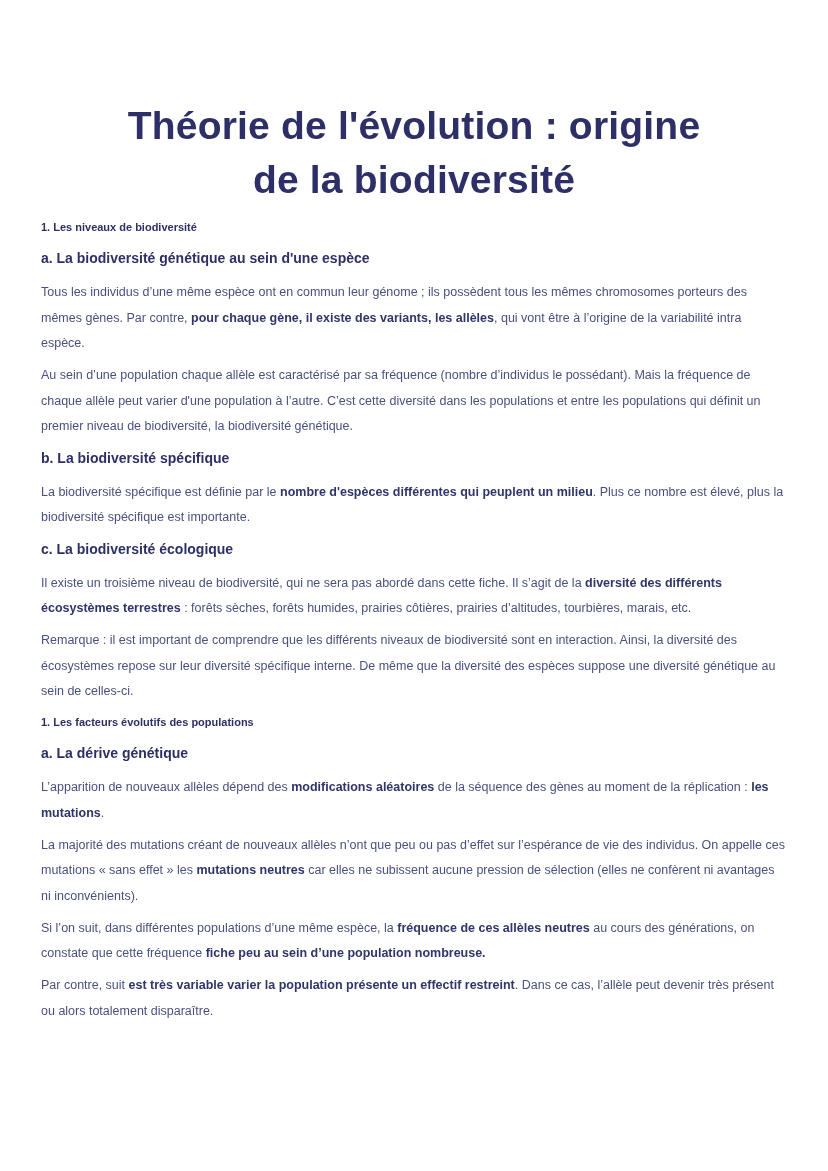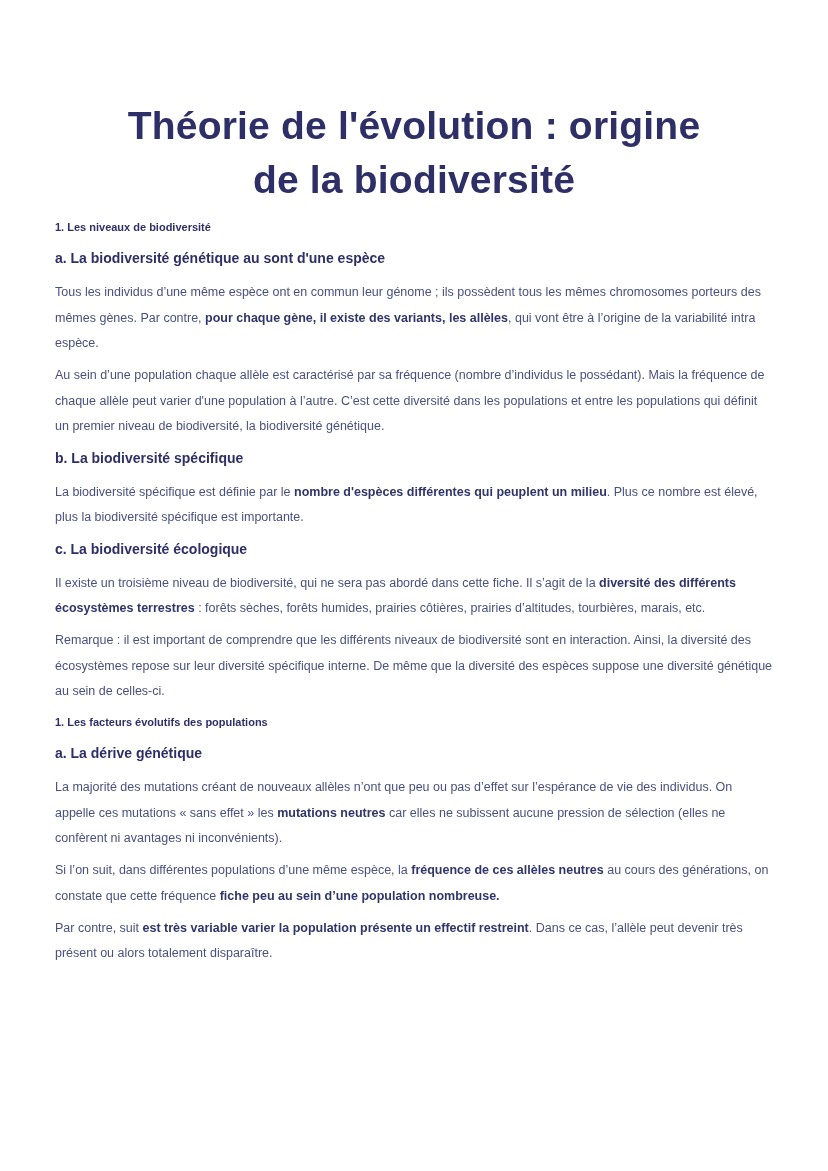--- a/index.html
+++ b/index.html
@@ -11,21 +11,21 @@
   body {
     width: 828px;
     height: 1171px;
     font-family: "Liberation Sans", sans-serif;
     -webkit-font-smoothing: antialiased;
   }
   .page {
     box-sizing: border-box;
     width: 828px;
     height: 1171px;
-    padding: 0 55px;
+    padding: 0 41px;
     background: #ffffff;
     overflow: hidden;
   }
   .doc-title {
     max-width: 610px;
     margin: 0 auto 9px;
     padding-top: 99px;
     color: #2e2f66;
     font-size: 39px;
     line-height: 54px;
@@ -63,34 +63,35 @@
 </head>
 <body>
 
 <div class="page">
 
   <h1 class="doc-title">Théorie de l'évolution : origine de la biodiversité</h1>
 
   <section>
     <h2 class="section-heading">1. Les niveaux de biodiversité</h2>
 
-    <h3 class="subsection-heading">a. La biodiversité génétique au sont d'une espèce</h3>
+    <h3 class="subsection-heading">a. La biodiversité génétique au sein d'une espèce</h3>
     <p class="body-paragraph"><span>Tous les individus d’une même espèce ont en commun leur génome ; ils possèdent tous les mêmes chromosomes porteurs des mêmes gènes. Par contre, </span><b>pour chaque gène, il existe des variants, les allèles</b><span>, qui vont être à l’origine de la variabilité intra espèce.</span></p>
     <p class="body-paragraph"><span>Au sein d’une population chaque allèle est caractérisé par sa fréquence (nombre d’individus le possédant). Mais la fréquence de chaque allèle peut varier d'une population à l’autre. C’est cette diversité dans les populations et entre les populations qui définit un premier niveau de biodiversité, la biodiversité génétique.</span></p>
 
     <h3 class="subsection-heading">b. La biodiversité spécifique</h3>
     <p class="body-paragraph"><span>La biodiversité spécifique est définie par le </span><b>nombre d'espèces différentes qui peuplent un milieu</b><span>. Plus ce nombre est élevé, plus la biodiversité spécifique est importante.</span></p>
 
     <h3 class="subsection-heading">c. La biodiversité écologique</h3>
     <p class="body-paragraph"><span>Il existe un troisième niveau de biodiversité, qui ne sera pas abordé dans cette fiche. Il s’agit de la </span><b>diversité des différents écosystèmes terrestres</b><span> : forêts sèches, forêts humides, prairies côtières, prairies d’altitudes, tourbières, marais, etc.</span></p>
     <p class="body-paragraph"><span>Remarque : il est important de comprendre que les différents niveaux de biodiversité sont en interaction. Ainsi, la diversité des écosystèmes repose sur leur diversité spécifique interne. De même que la diversité des espèces suppose une diversité génétique au sein de celles-ci.</span></p>
   </section>
 
   <section>
     <h2 class="section-heading">1. Les facteurs évolutifs des populations</h2>
 
     <h3 class="subsection-heading">a. La dérive génétique</h3>
+    <p class="body-paragraph"><span>L’apparition de nouveaux allèles dépend des </span><b>modifications aléatoires</b><span> de la séquence des gènes au moment de la réplication : </span><b>les mutations</b><span>.</span></p>
     <p class="body-paragraph"><span>La majorité des mutations créant de nouveaux allèles n’ont que peu ou pas d’effet sur l’espérance de vie des individus. On appelle ces mutations « sans effet » les </span><b>mutations neutres</b><span> car elles ne subissent aucune pression de sélection (elles ne confèrent ni avantages ni inconvénients).</span></p>
     <p class="body-paragraph"><span>Si l’on suit, dans différentes populations d’une même espèce, la </span><b>fréquence de ces allèles neutres</b><span> au cours des générations, on constate que cette fréquence </span><b>fiche peu au sein d’une population nombreuse.</b></p>
     <p class="body-paragraph"><span>Par contre, suit </span><b>est très variable varier la population présente un effectif restreint</b><span>. Dans ce cas, l’allèle peut devenir très présent ou alors totalement disparaître.</span></p>
   </section>
 
 </div>
 
 </body></html>

